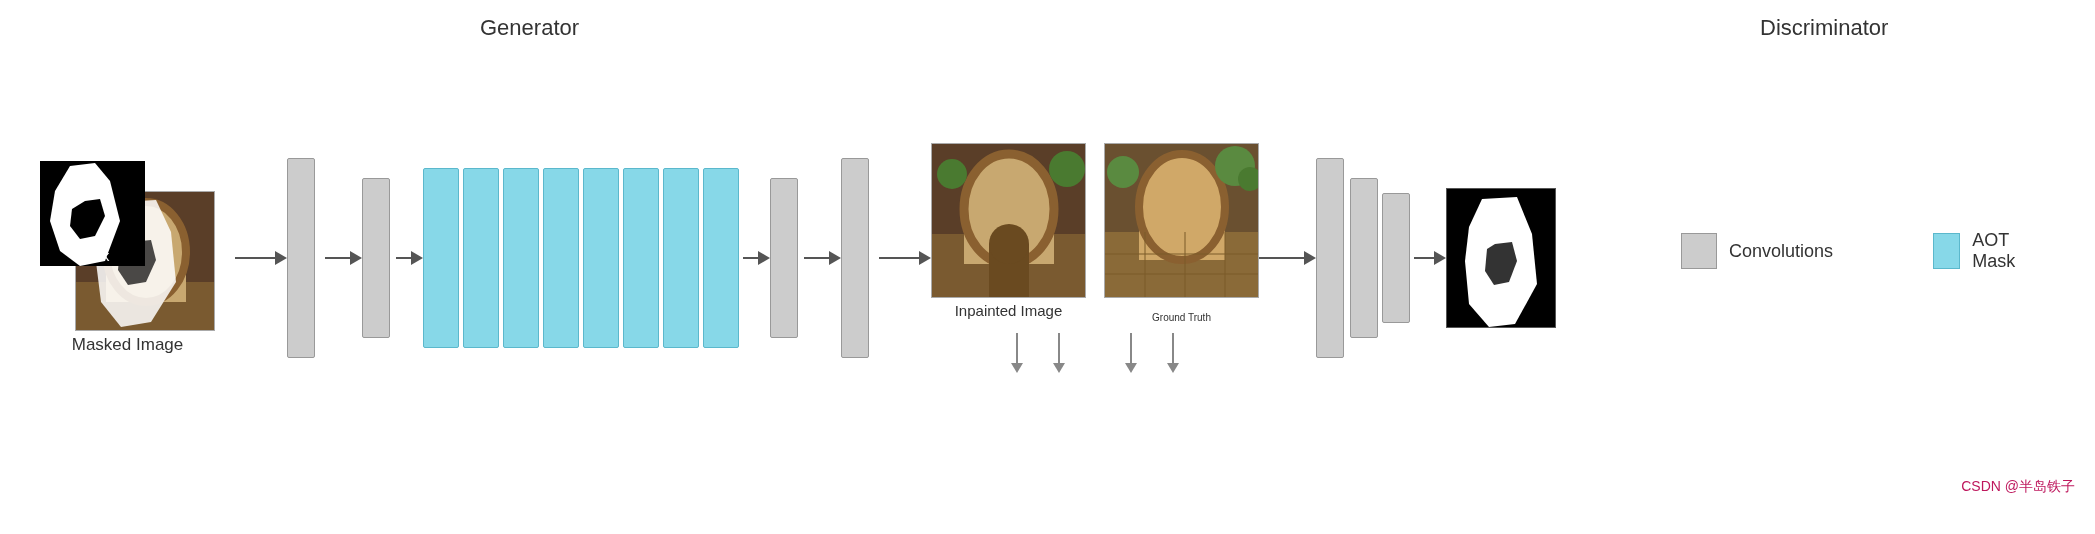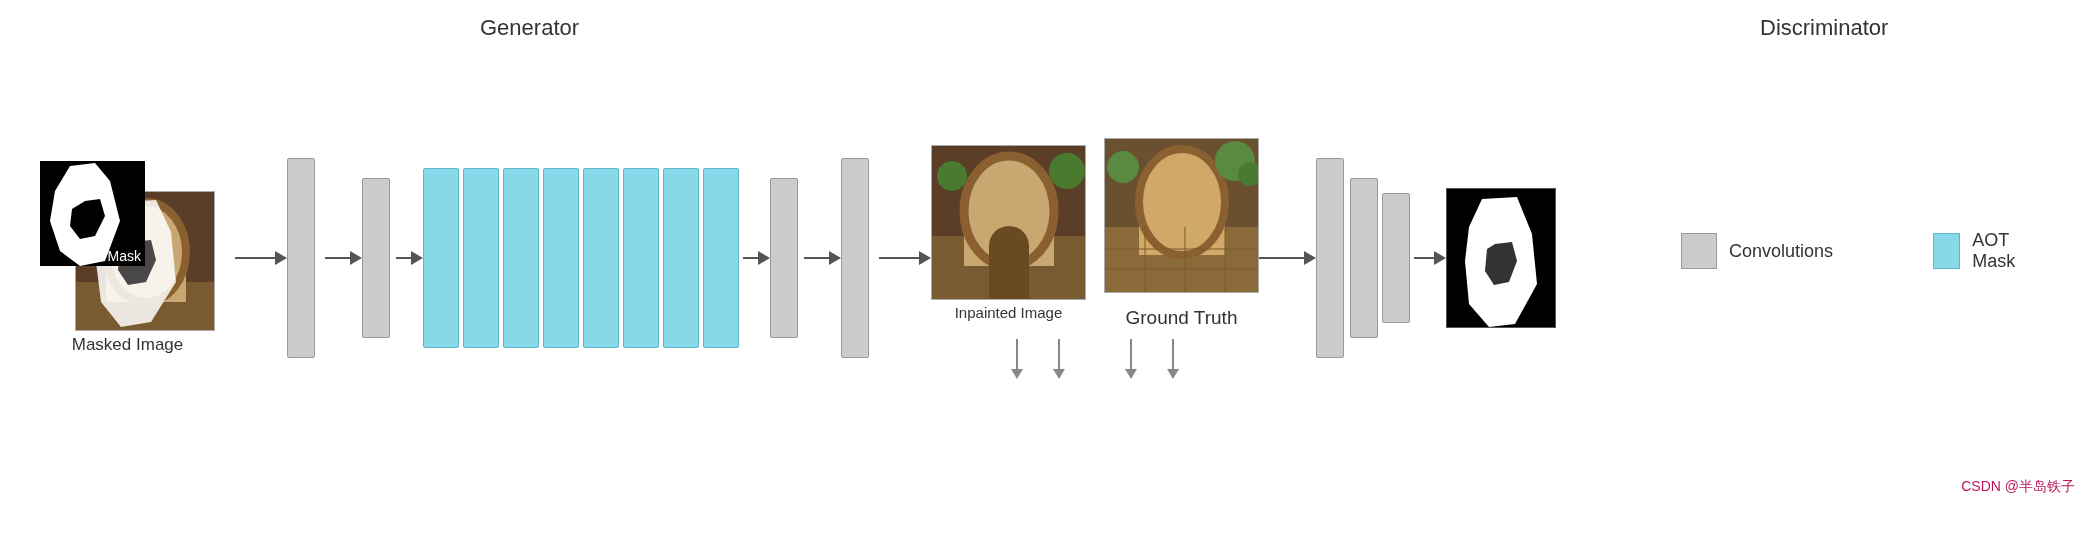--- a/index.html
+++ b/index.html
@@ -155,21 +155,21 @@
 
   <div class="main-area">
 
     <span class="generator-label" style="left: 480px;">Generator</span>
 
     <span class="generator-label" style="left: 1760px; top: 15px;">Discriminator</span>
 
     <div style="display:flex; flex-direction:column; align-items:center; margin-right:20px;">
       <div style="position:relative; width:175px; height:170px;">
 
-        <div style="position:absolute; top:0; left:0; width:105px; height:105px; background:#000; z-index:2; display:flex; align-items:flex-end; justify-content:flex-end;">
+        <div style="position:absolute; top:0; left:0; width:105px; height:105px; background:#000; z-index:2; display:flex; align-items:flex-end; justify-content:center;">
 
           <svg width="105" height="105" viewBox="0 0 105 105" style="position:absolute;top:0;left:0;">
             <polygon points="30,5 55,2 70,20 80,60 65,100 40,105 20,90 10,60 15,30" fill="white"></polygon>
             <polygon points="45,40 60,38 65,55 55,75 40,78 30,65 32,48" fill="black"></polygon>
           </svg>
           <span style="color:#fff; font-size:14px; padding:2px 4px; font-family:Arial,sans-serif; position:relative; z-index:3;">Mask</span>
         </div>
 
         <div style="position:absolute; bottom:0; right:0; width:140px; height:140px; z-index:1; border:1px solid #aaa; overflow:hidden; background:#4a3520;">
           
@@ -236,21 +236,21 @@
 
     <div class="conv-block conv-tall" style="margin-right:10px;"></div>
 
     <div class="row">
       <div class="arrow-line" style="width:40px;"></div>
       <div class="arrow-head"></div>
     </div>
 
     <div style="display:flex; flex-direction:column; align-items:center;">
 
-      <div style="display:flex; gap:18px; align-items:center;">
+      <div style="display:flex; gap:18px; align-items:flex-start;">
 
         <div style="display:flex; flex-direction:column; align-items:center;">
           <div style="width:155px; height:155px; border:1px solid #aaa; overflow:hidden;">
             <svg width="155" height="155" viewBox="0 0 155 155">
               <rect width="155" height="155" fill="#5a3e28"></rect>
               <rect x="0" y="90" width="155" height="65" fill="#7a5a30"></rect>
               <ellipse cx="77" cy="65" rx="45" ry="55" fill="#c8a870"></ellipse>
               <rect x="32" y="65" width="90" height="55" fill="#c8a870"></rect>
               <ellipse cx="77" cy="65" rx="45" ry="55" fill="none" stroke="#8a6030" stroke-width="9"></ellipse>
 
@@ -277,21 +277,21 @@
               <circle cx="130" cy="22" r="20" fill="#5a8a40"></circle>
               <circle cx="145" cy="35" r="12" fill="#4a7a30"></circle>
 
               <line x1="0" y1="110" x2="155" y2="110" stroke="#7a5a28" stroke-width="1"></line>
               <line x1="0" y1="130" x2="155" y2="130" stroke="#7a5a28" stroke-width="1"></line>
               <line x1="40" y1="88" x2="40" y2="155" stroke="#7a5a28" stroke-width="1"></line>
               <line x1="80" y1="88" x2="80" y2="155" stroke="#7a5a28" stroke-width="1"></line>
               <line x1="120" y1="88" x2="120" y2="155" stroke="#7a5a28" stroke-width="1"></line>
             </svg>
           </div>
-          <span class="img-caption" style="font-size:19px; margin-top:14px;">Ground Truth</span>
+          <span class="img-caption" style="font-size:10px; margin-top:14px;">Ground Truth</span>
         </div>
       </div>
 
       <div style="display:flex; gap:30px; margin-top:10px; align-items:flex-start;">
 
         <div class="arrow-down">
           <div class="arrow-down-line"></div>
           <div class="arrow-down-head"></div>
         </div>
         <div class="arrow-down">

